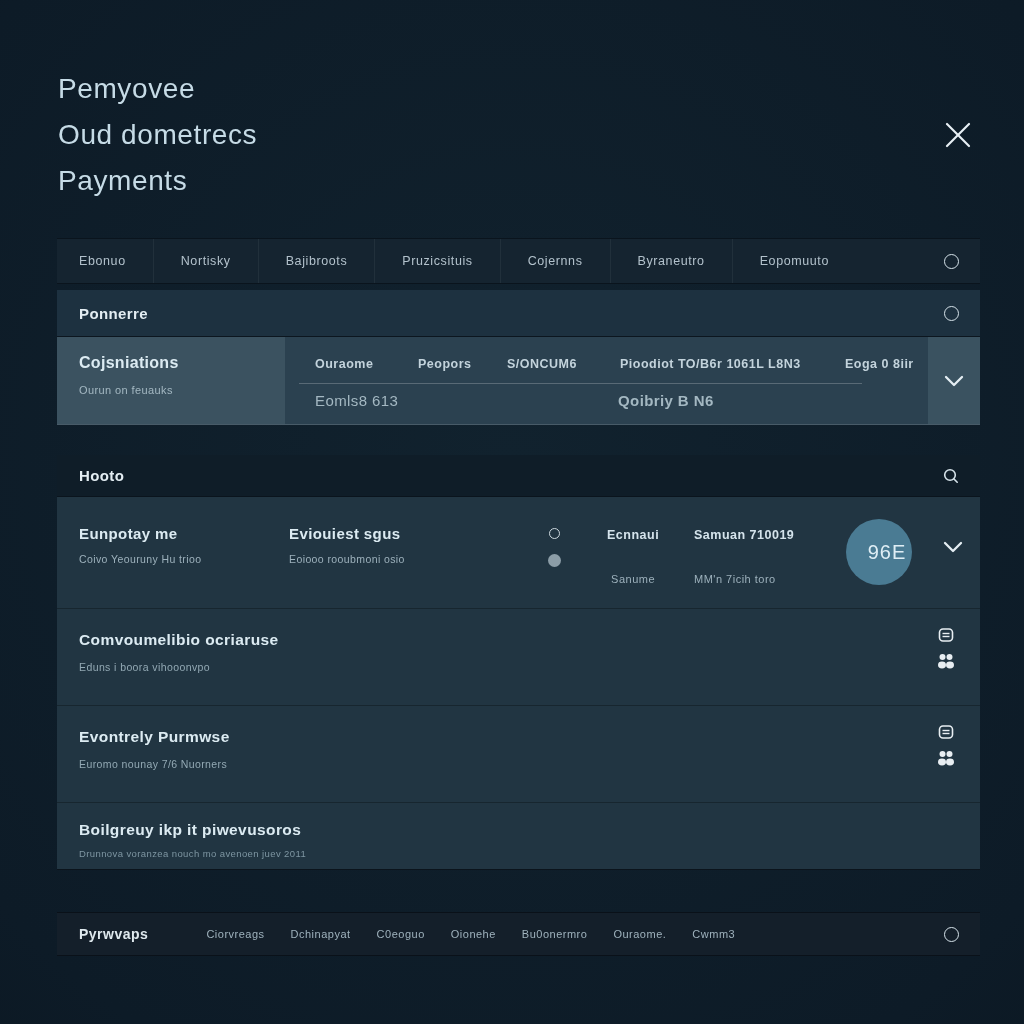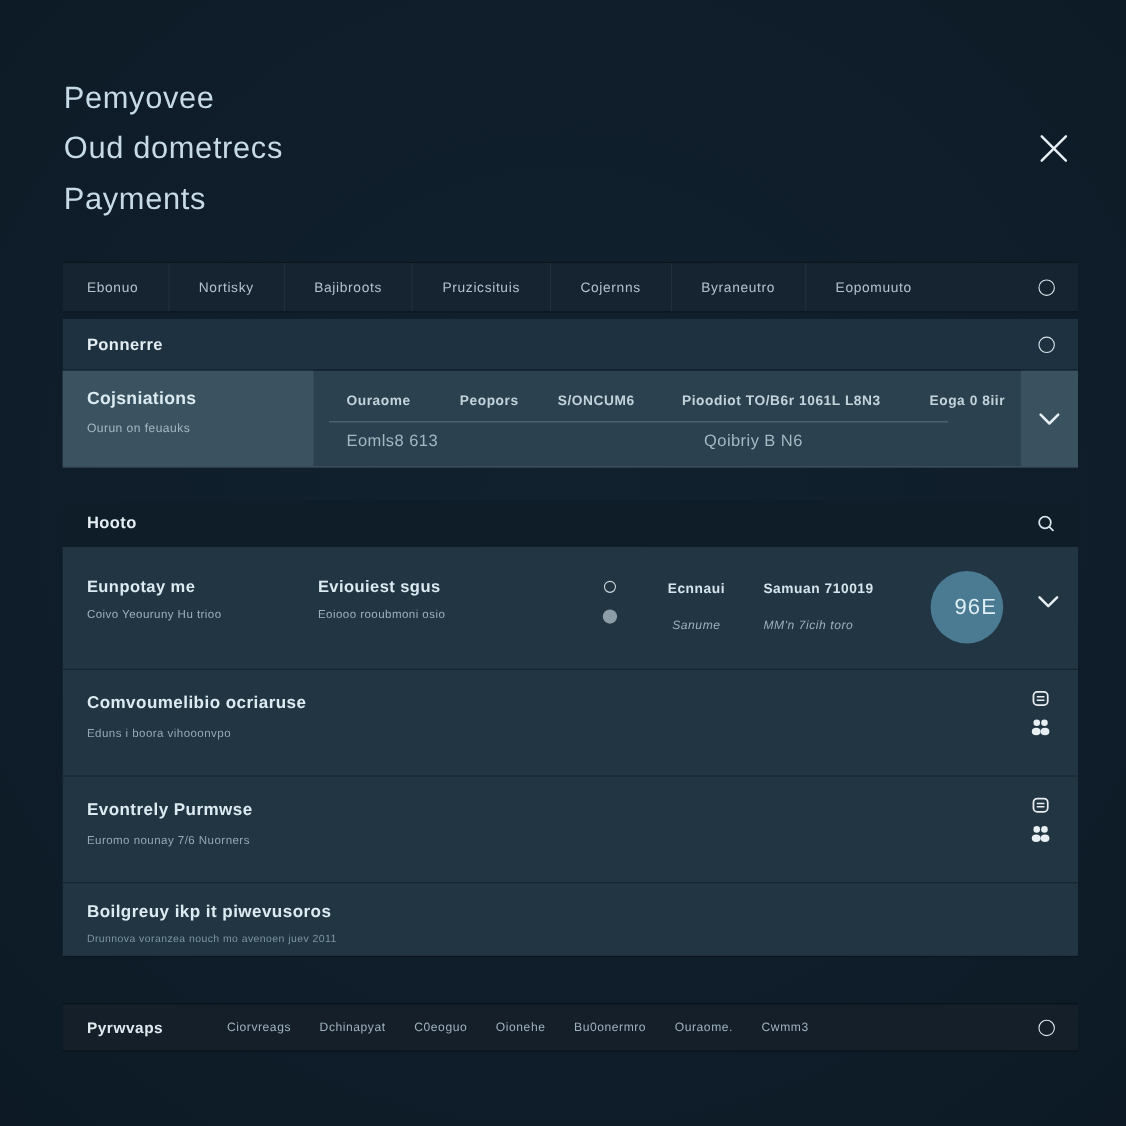--- a/index.html
+++ b/index.html
@@ -49,21 +49,21 @@
 
   
   .section-body{position:absolute;top:497px;height:373px;background:#213542;border-bottom:1px solid #0b141c;}
   .emp-row{position:relative;height:112px;border-bottom:1px solid #17262f;}
   .tcell{position:absolute;}
   .t-title{font-size:15px;font-weight:700;color:#dcebf2;letter-spacing:.4px;}
   .t-sub{font-size:10.5px;color:#9db1bc;letter-spacing:.4px;margin-top:11px;}
   .ind-outline{width:11px;height:11px;border:1.7px solid #cdd8de;border-radius:50%;}
   .ind-filled{width:13px;height:13px;background:#8c9da7;border-radius:50%;margin-top:15px;}
   .mini-line1{font-size:12.5px;font-weight:700;color:#d5e4ec;letter-spacing:.5px;}
-  .mini-line2{font-size:11px;color:#9db1bc;letter-spacing:.5px;margin-top:21px;font-style:italic;}
+  .mini-line2{font-size:11px;color:#9db1bc;letter-spacing:.5px;margin-top:31px;}
   .badge-circle{position:absolute;left:789px;top:22px;width:66px;height:66px;border-radius:50%;
     background:#4a7b93;display:flex;align-items:center;justify-content:center;cursor:pointer;}
   .badge-text{font-size:20px;color:#dfeef5;letter-spacing:1px;margin-left:16px;}
   .list-row{position:relative;height:97px;border-bottom:1px solid #17262f;}
   .list-row.last{height:66px;border-bottom:none;}
   .row-text{position:absolute;left:22px;top:22px;}
   .row-title{font-size:15.5px;font-weight:700;color:#dcebf2;letter-spacing:.4px;}
   .row-sub{font-size:10.5px;color:#93a9b4;letter-spacing:.4px;margin-top:12px;}
   .row-sub.tiny{font-size:9.5px;color:#7e96a2;margin-top:9px;}
   .row-icons{position:absolute;right:24px;top:18px;display:flex;flex-direction:column;align-items:center;gap:9px;}
@@ -123,21 +123,21 @@
       <div class="cell-sub">Ourun on feuauks</div>
     </div>
     <div class="summary-cols">
       <div class="col-label" style="left:30px;">Ouraome</div>
       <div class="col-label" style="left:133px;">Peopors</div>
       <div class="col-label" style="left:222px;">S/ONCUM6</div>
       <div class="col-label" style="left:335px;">Pioodiot TO/B6r 1061L L8N3</div>
       <div class="col-label" style="left:560px;">Eoga 0 8iir</div>
       <div class="summary-divider"></div>
       <div class="col-sub" style="left:30px;">Eomls8 613</div>
-      <div class="col-sub" style="left:355px;">Qoibriy B N6</div>
+      <div class="col-sub" style="left:333px;font-weight:bold;">Qoibriy B N6</div>
     </div>
     <div class="summary-cap">
       <span>
         <svg width="24" height="16" viewBox="0 0 24 16">
           <polyline points="4,4 12,12 20,4" fill="none" stroke="#e5eef3" stroke-width="2.3" stroke-linecap="round" stroke-linejoin="round"></polyline>
         </svg>
       </span>
     </div>
   </div>
 

